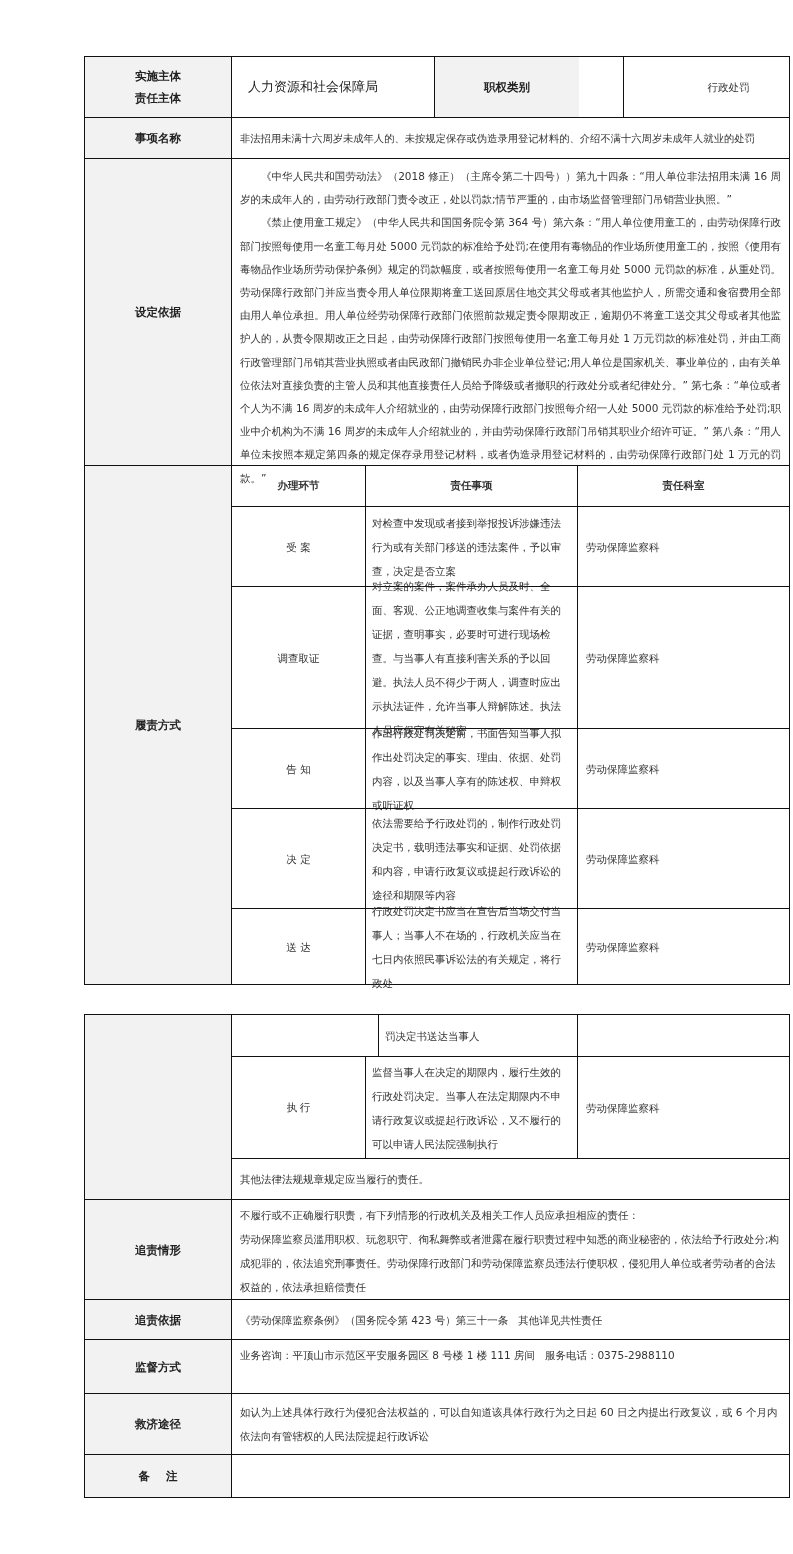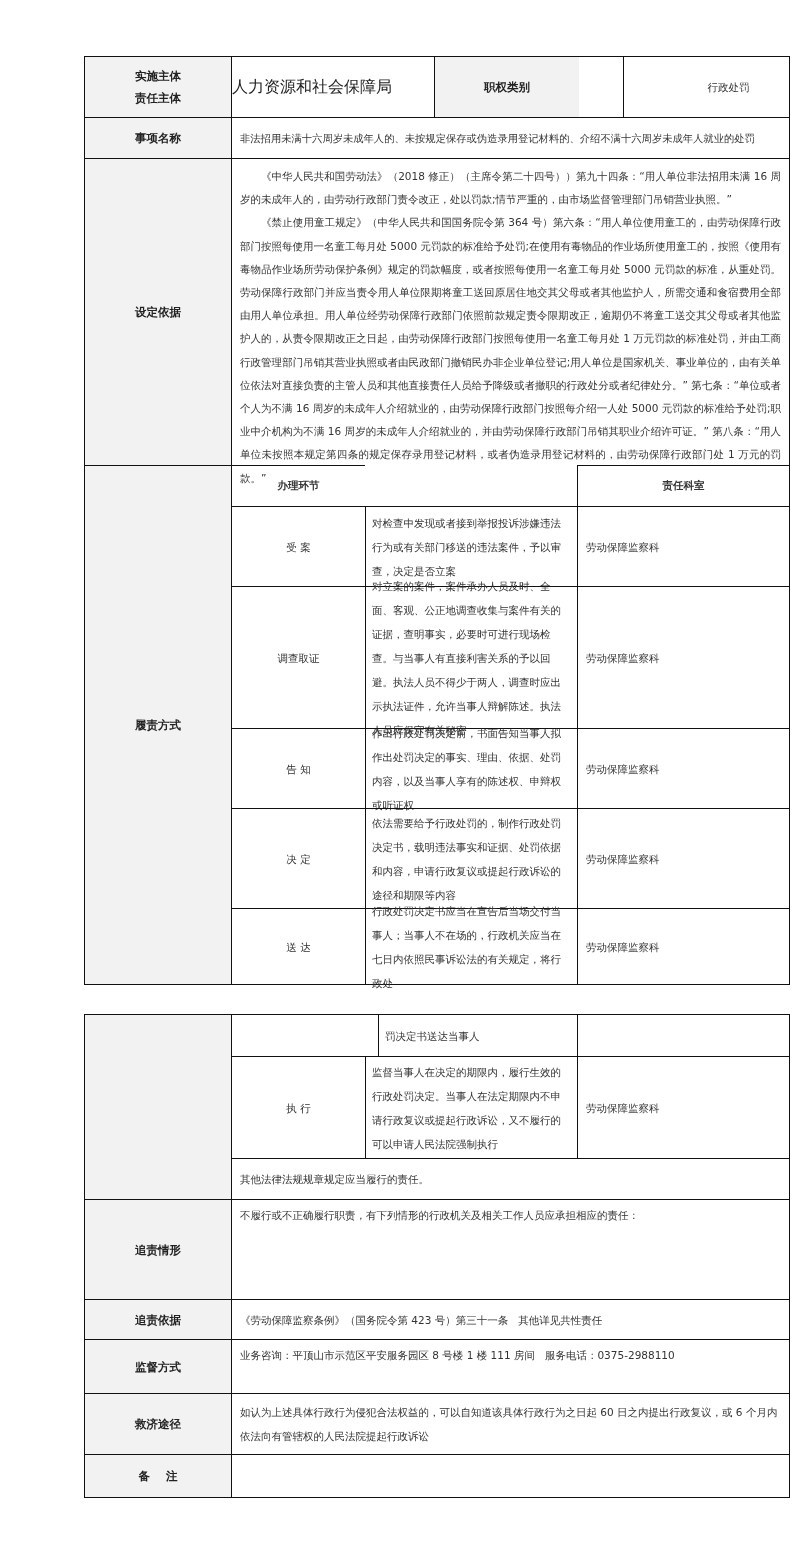--- a/index.html
+++ b/index.html
@@ -21,21 +21,21 @@
 </style>
 </head>
 <body>
 
 <div class="tbl" style="top:56px; height:929px;">
 
   <div class="cell lbl" style="left:0; top:0; width:146px; height:60px; flex-direction:column;">
     <span>实施主体</span>
     <span>责任主体</span>
   </div>
-  <div class="cell bl vmid" style="left:146px; top:0; width:203px; height:60px; padding-left:0; font-size:16px; color:#222;">
+  <div class="cell bl vmid" style="left:146px; top:0; width:203px; height:60px; padding-left:16px; font-size:13px; color:#222;">
     <span>人力资源和社会保障局</span>
   </div>
   <div class="cell lbl bl" style="left:349px; top:0; width:145px; height:60px;">
     <span>职权类别</span>
   </div>
   <div class="cell bl ctr txt" style="left:494px; top:0; width:210px; height:60px;margin-left:44px;">
     <span>行政处罚</span>
   </div>
 
   <div class="cell lbl bt" style="left:0; top:60px; width:146px; height:41px;">
@@ -52,20 +52,23 @@
     <p class="para">《中华人民共和国劳动法》（2018 修正）（主席令第二十四号））第九十四条：“用人单位非法招用未满 16 周岁的未成年人的，由劳动行政部门责令改正，处以罚款;情节严重的，由市场监督管理部门吊销营业执照。”</p>
     <p class="para">《禁止使用童工规定》（中华人民共和国国务院令第 364 号）第六条：“用人单位使用童工的，由劳动保障行政部门按照每使用一名童工每月处 5000 元罚款的标准给予处罚;在使用有毒物品的作业场所使用童工的，按照《使用有毒物品作业场所劳动保护条例》规定的罚款幅度，或者按照每使用一名童工每月处 5000 元罚款的标准，从重处罚。劳动保障行政部门并应当责令用人单位限期将童工送回原居住地交其父母或者其他监护人，所需交通和食宿费用全部由用人单位承担。用人单位经劳动保障行政部门依照前款规定责令限期改正，逾期仍不将童工送交其父母或者其他监护人的，从责令限期改正之日起，由劳动保障行政部门按照每使用一名童工每月处 1 万元罚款的标准处罚，并由工商行政管理部门吊销其营业执照或者由民政部门撤销民办非企业单位登记;用人单位是国家机关、事业单位的，由有关单位依法对直接负责的主管人员和其他直接责任人员给予降级或者撤职的行政处分或者纪律处分。” 第七条：“单位或者个人为不满 16 周岁的未成年人介绍就业的，由劳动保障行政部门按照每介绍一人处 5000 元罚款的标准给予处罚;职业中介机构为不满 16 周岁的未成年人介绍就业的，并由劳动保障行政部门吊销其职业介绍许可证。” 第八条：“用人单位未按照本规定第四条的规定保存录用登记材料，或者伪造录用登记材料的，由劳动保障行政部门处 1 万元的罚款。”</p>
   </div>
 
   <div class="cell lbl bt" style="left:0; top:408px; width:146px; height:519px;">
     <span>履责方式</span>
   </div>
 
   <div class="cell bl bt ctr hdr" style="left:146px; top:408px; width:134px; height:41px;">
     <span>办理环节</span>
+  </div>
+  <div class="cell bl bt ctr hdr" style="left:280px; top:408px; width:212px; height:41px;">
+    <span>责任事项</span>
   </div>
   <div class="cell bl bt ctr hdr" style="left:492px; top:408px; width:212px; height:41px;">
     <span>责任科室</span>
   </div>
 
   <div class="cell bl bt txt vmid" style="left:280px; top:449px; width:212px; height:80px; padding:0 6px;">
     <span>对检查中发现或者接到举报投诉涉嫌违法行为或有关部门移送的违法案件，予以审查，决定是否立案</span>
   </div>
   <div class="cell bl bt ctr txt" style="left:146px; top:449px; width:134px; height:80px;">
     <span>受 案</span>
@@ -122,39 +125,40 @@
   <div class="cell bl ctr txt" style="left:146px; top:0; width:134px; height:41px;">
     <span></span>
   </div>
   <div class="cell bl txt vmid" style="left:280px; top:0; width:212px; height:41px; padding:0 6px;margin-left:13px;">
     <span>罚决定书送达当事人</span>
   </div>
   <div class="cell bl txt vmid" style="left:492px; top:0; width:212px; height:41px; padding:0 8px;">
     <span></span>
   </div>
 
-  <div class="cell bl bt ctr txt" style="left:146px; top:41px; width:134px; height:102px;">
+  <div class="cell bl bt ctr txt" style="left:146px; top:41px; width:134px; height:102px;font-family:Liberation Serif, serif;">
     <span>执 行</span>
   </div>
   <div class="cell bl bt txt vmid" style="left:280px; top:41px; width:212px; height:102px; padding:0 6px;">
     <span>监督当事人在决定的期限内，履行生效的行政处罚决定。当事人在法定期限内不申请行政复议或提起行政诉讼，又不履行的可以申请人民法院强制执行</span>
   </div>
   <div class="cell bl bt txt vmid" style="left:492px; top:41px; width:212px; height:102px; padding:0 8px;">
     <span>劳动保障监察科</span>
   </div>
 
   <div class="cell bl bt txt vmid pad" style="left:146px; top:143px; width:558px; height:41px;">
     <span>其他法律法规规章规定应当履行的责任。</span>
   </div>
 
   <div class="cell lbl bt" style="left:0; top:184px; width:146px; height:100px;">
     <span>追责情形</span>
   </div>
   <div class="cell bl bt txt pad" style="left:146px; top:184px; width:558px; height:100px; padding-top:3px;">
     <p class="para0">不履行或不正确履行职责，有下列情形的行政机关及相关工作人员应承担相应的责任：</p>
+    <p class="para0">劳动保障监察员滥用职权、玩忽职守、徇私舞弊或者泄露在履行职责过程中知悉的商业秘密的，依法给予行政处分;构成犯罪的，依法追究刑事责任。劳动保障行政部门和劳动保障监察员违法行使职权，侵犯用人单位或者劳动者的合法权益的，依法承担赔偿责任</p>
   </div>
 
   <div class="cell lbl bt" style="left:0; top:284px; width:146px; height:40px;">
     <span>追责依据</span>
   </div>
   <div class="cell bl bt txt vmid pad" style="left:146px; top:284px; width:558px; height:40px;">
     <span style="white-space:pre;">《劳动保障监察条例》（国务院令第 423 号）第三十一条   其他详见共性责任</span>
   </div>
 
   <div class="cell lbl bt" style="left:0; top:324px; width:146px; height:54px;">

